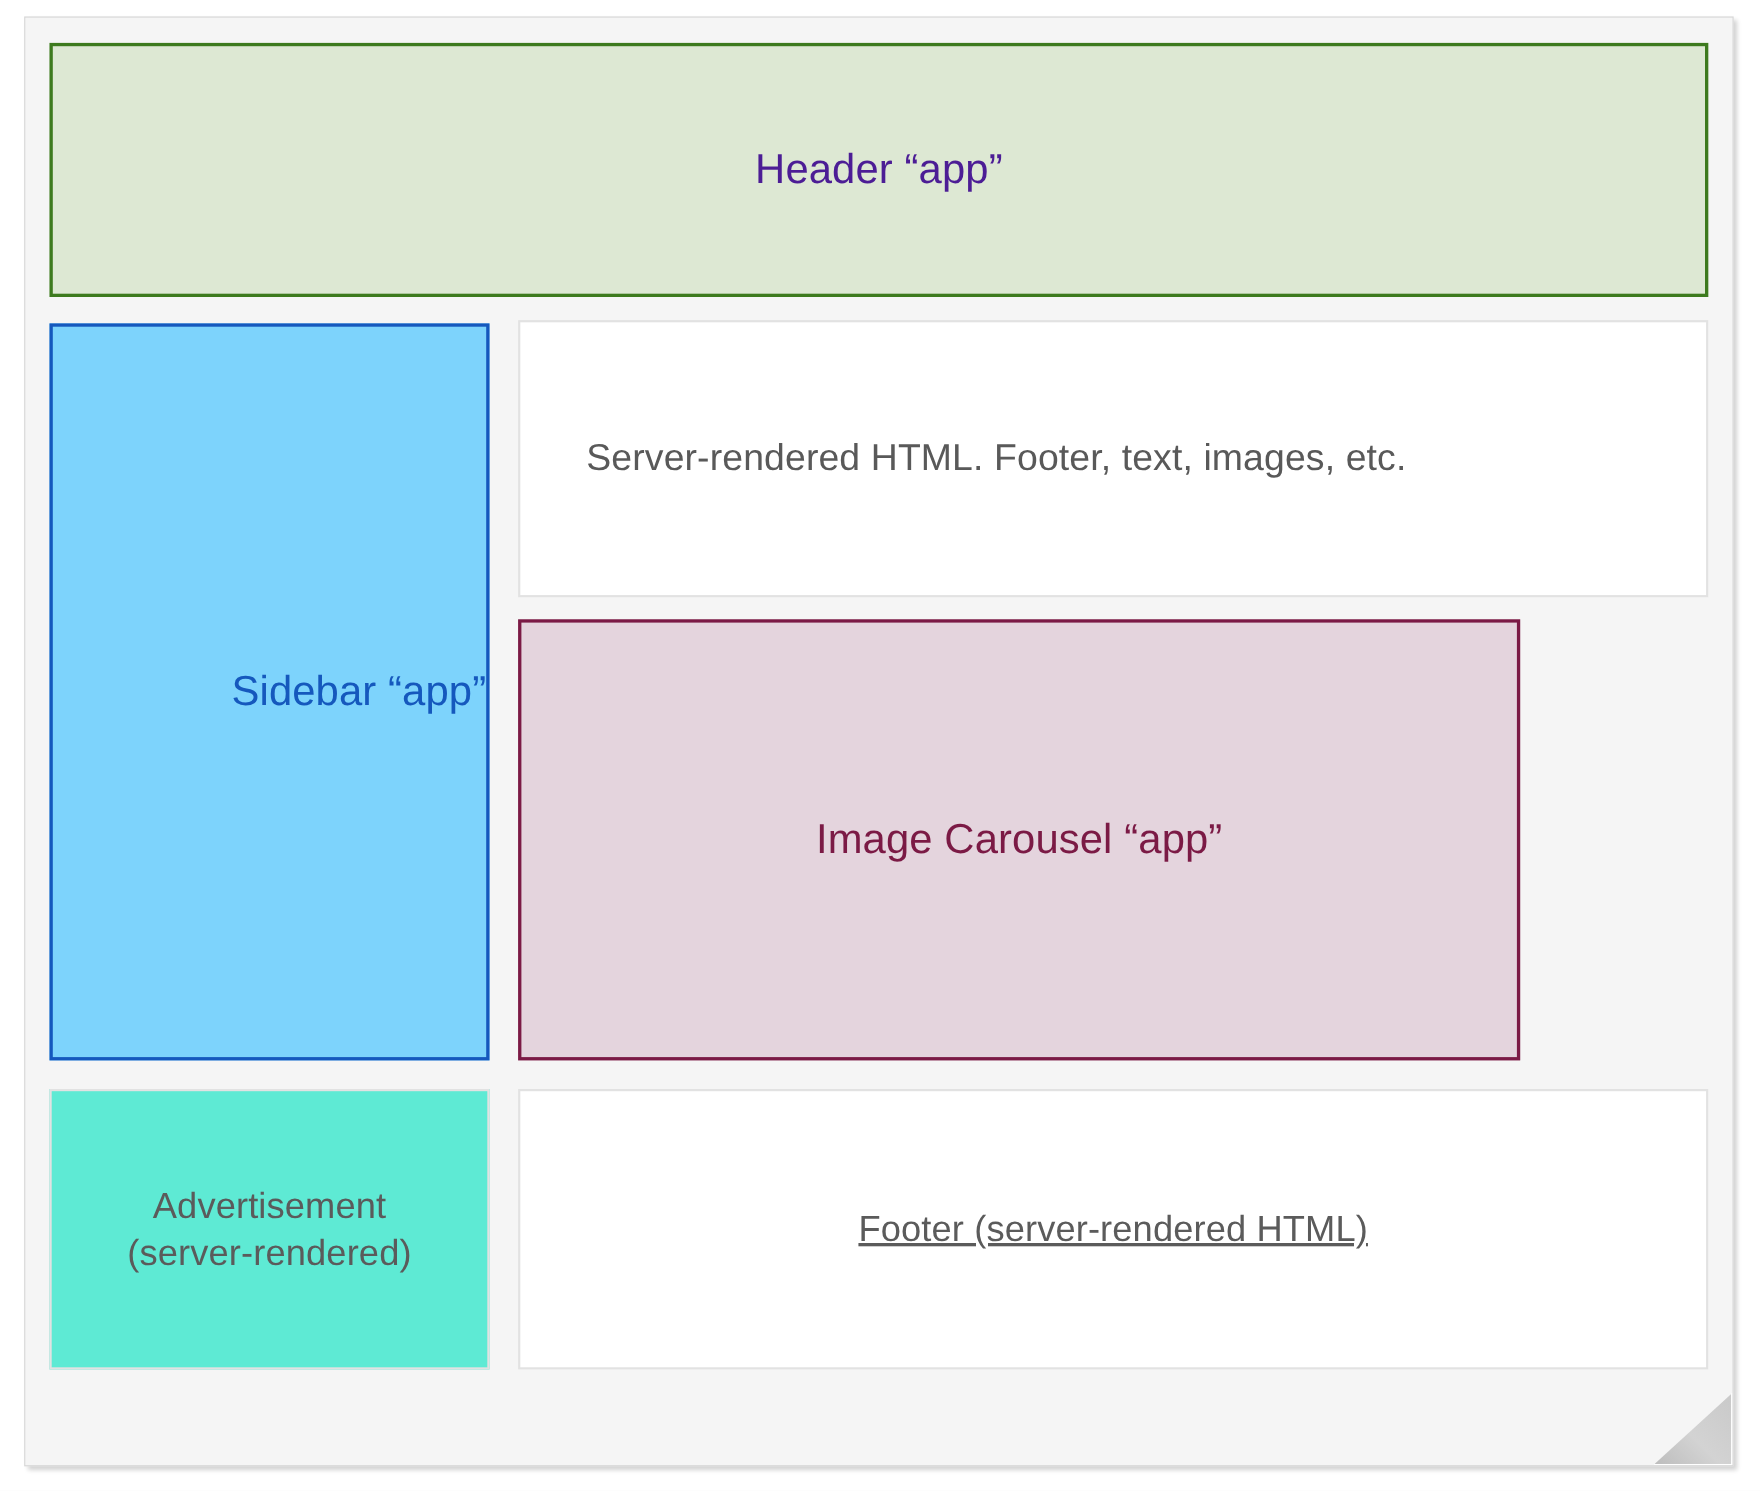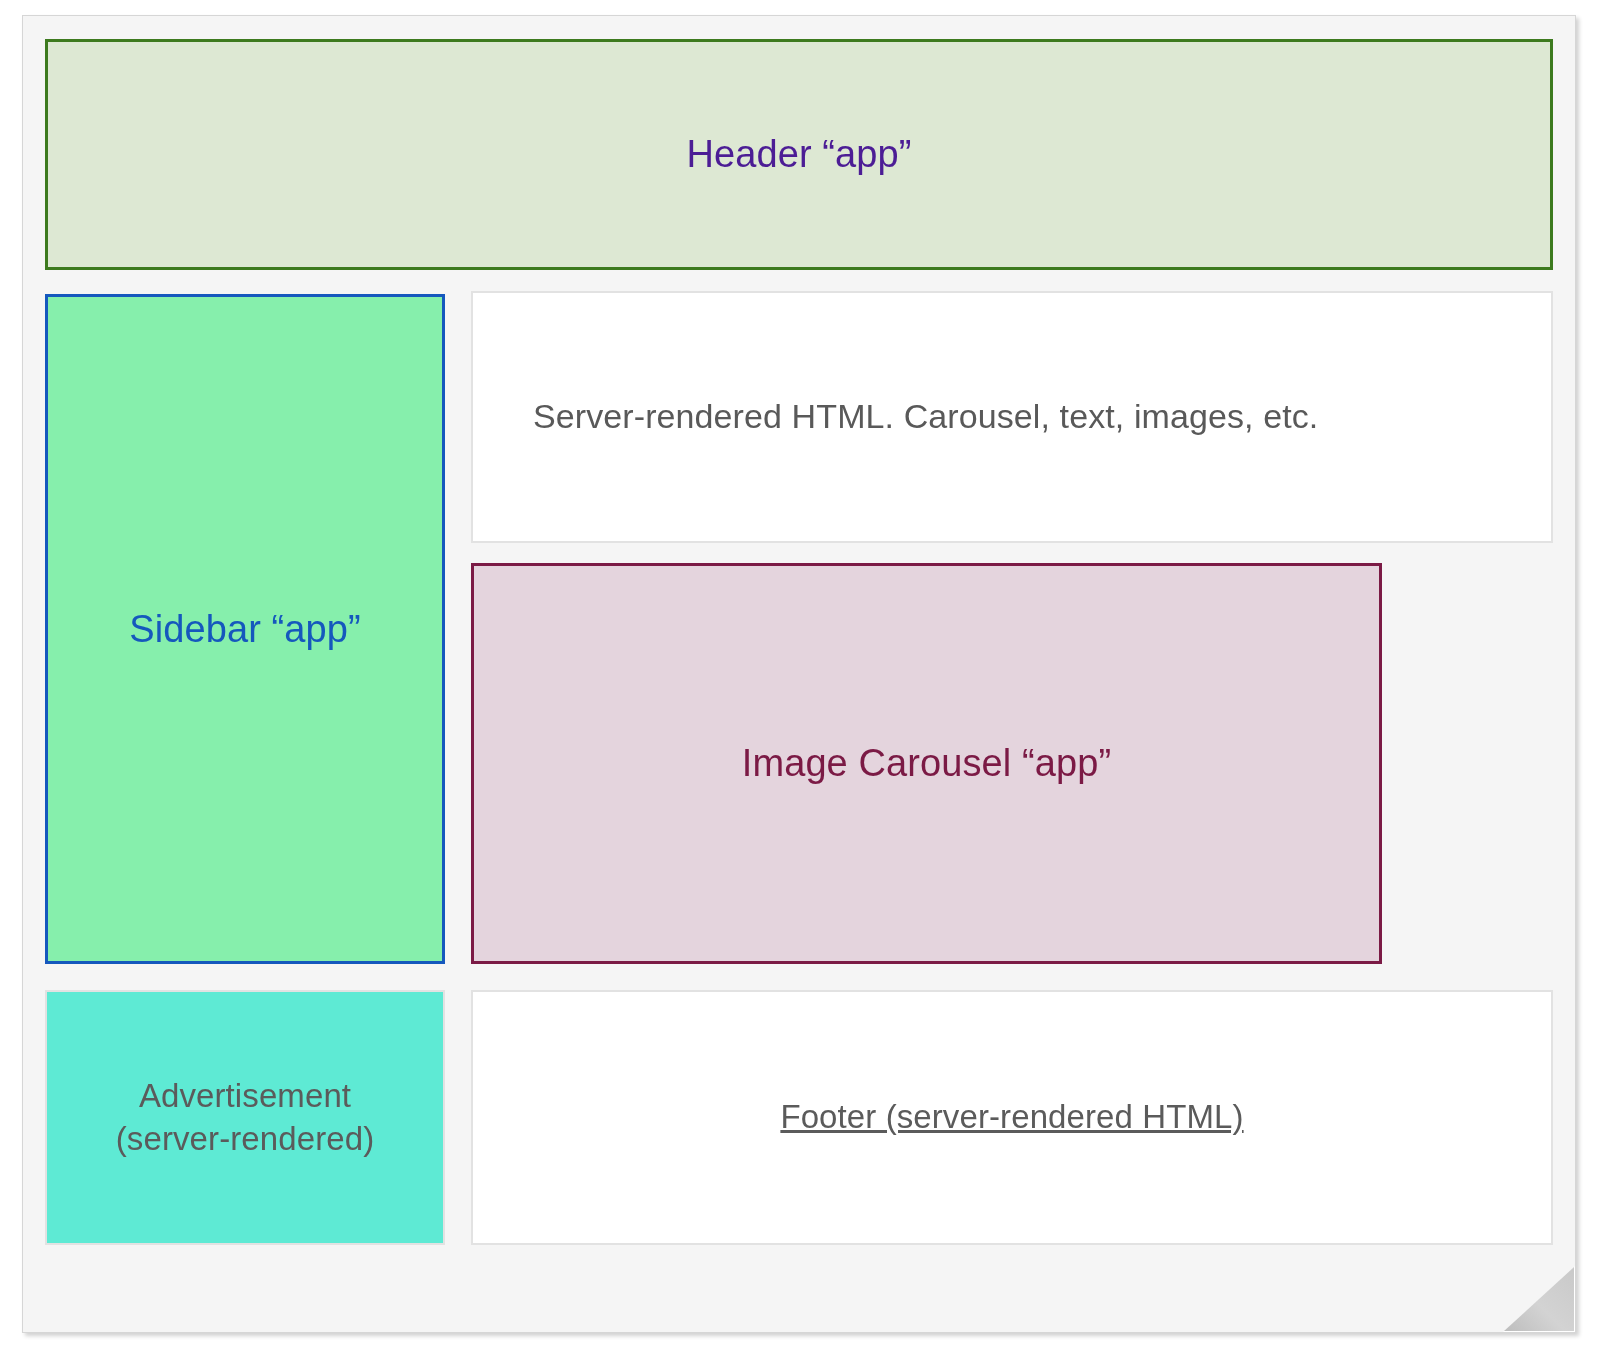--- a/index.html
+++ b/index.html
@@ -92,22 +92,23 @@
   .header-app .box-label {
     color: #4c1d95;
   }
 
   
   .sidebar-app {
     left: 22px;
     top: 278px;
     width: 400px;
     height: 670px;
-    background: #86efac;
+    background: #7dd3fc;
     border: 3px solid #1558bd;
+    justify-content: flex-end;
   }
   .sidebar-app .box-label {
     color: #1558bd;
   }
 
   
   .content-box {
     left: 448px;
     top: 275px;
     width: 1082px;
@@ -175,21 +176,21 @@
 
     <div class="box header-app">
       <span class="box-label">Header “app”</span>
     </div>
 
     <div class="box sidebar-app">
       <span class="box-label">Sidebar “app”</span>
     </div>
 
     <div class="box content-box">
-      <span class="box-label">Server-rendered HTML. Carousel, text, images, etc.</span>
+      <span class="box-label">Server-rendered HTML. Footer, text, images, etc.</span>
     </div>
 
     <div class="box carousel-app">
       <span class="box-label">Image Carousel “app”</span>
     </div>
 
     <div class="box ad-box">
       <span class="box-label">Advertisement
 (server-rendered)</span>
     </div>

